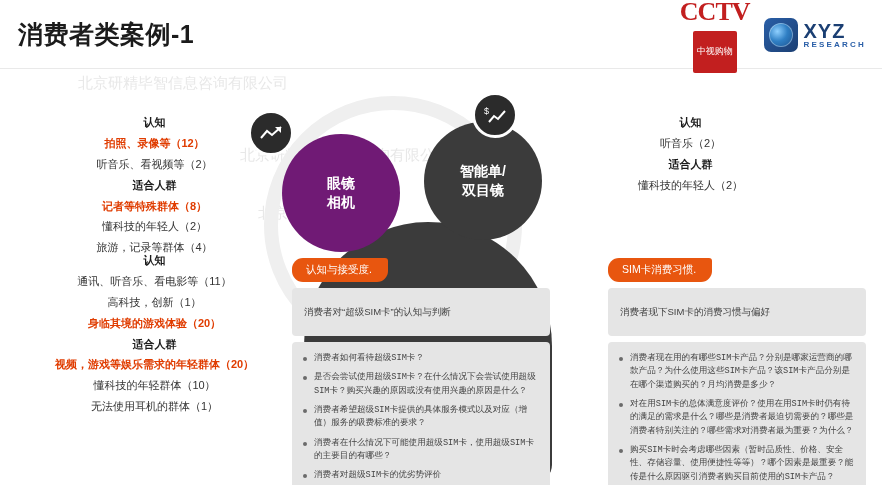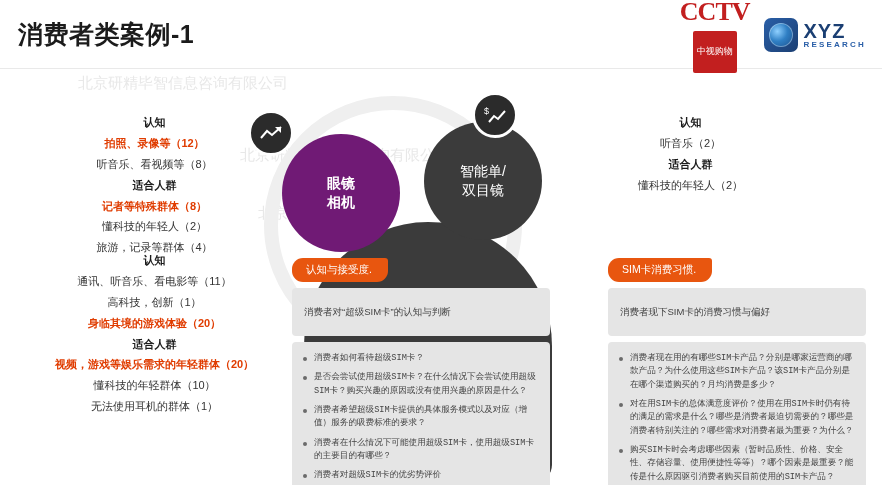--- a/index.html
+++ b/index.html
@@ -65,21 +65,21 @@
   }
   .circle-orange {
     position: absolute; width: 118px; height: 118px; border-radius: 50%;
     background: #701a75; color: #fff; display: flex; align-items: center; justify-content: center;
     text-align: center; font-size: 14px; font-weight: bold; line-height: 1.35;
     left: 36px; top: 52px;
   }
   .circle-dark {
     position: absolute; width: 118px; height: 118px; border-radius: 50%;
     background: #3b3b3b; color: #fff; display: flex; align-items: center; justify-content: center;
-    text-align: center; font-size: 14px; font-weight: normal; line-height: 1.35;
+    text-align: center; font-size: 14px; font-weight: bold; line-height: 1.35;
     left: 178px; top: 40px;
   }
   .badge {
     position: absolute; width: 46px; height: 46px; border-radius: 50%;
     background: #2b2b2b; color: #fff; display: flex; align-items: center; justify-content: center;
     font-size: 17px; border: 3px solid #fff;
   }
   .badge.b1 { left: 2px; top: 28px; }
   .badge.b2 { left: 226px; top: 10px; }
   .badge svg { display: block; }
@@ -173,21 +173,21 @@
       <svg width="24" height="20" viewBox="0 0 24 20" aria-hidden="true">
         <text x="1" y="9" font-size="9" fill="#ffffff" font-family="Liberation Sans, sans-serif">$</text>
         <polyline points="6,17 11,11 15,14 22,6" fill="none" stroke="#ffffff" stroke-width="2"></polyline>
       </svg>
     </div>
   </div>
 
   <div class="txtblock" id="blk-left-top">
     <div class="hd">认知</div>
     <div class="ln hl">拍照、录像等（12）</div>
-    <div class="ln">听音乐、看视频等（8）</div>
+    <div class="ln">听音乐、看视频等（2）</div>
     <div class="hd">适合人群</div>
     <div class="ln hl">记者等特殊群体（8）</div>
     <div class="ln">懂科技的年轻人（2）</div>
     <div class="ln">旅游，记录等群体（4）</div>
   </div>
 
   <div class="txtblock" id="blk-left-bottom">
     <div class="hd">认知</div>
     <div class="ln">通讯、听音乐、看电影等（11）</div>
     <div class="ln">高科技，创新（1）</div>

